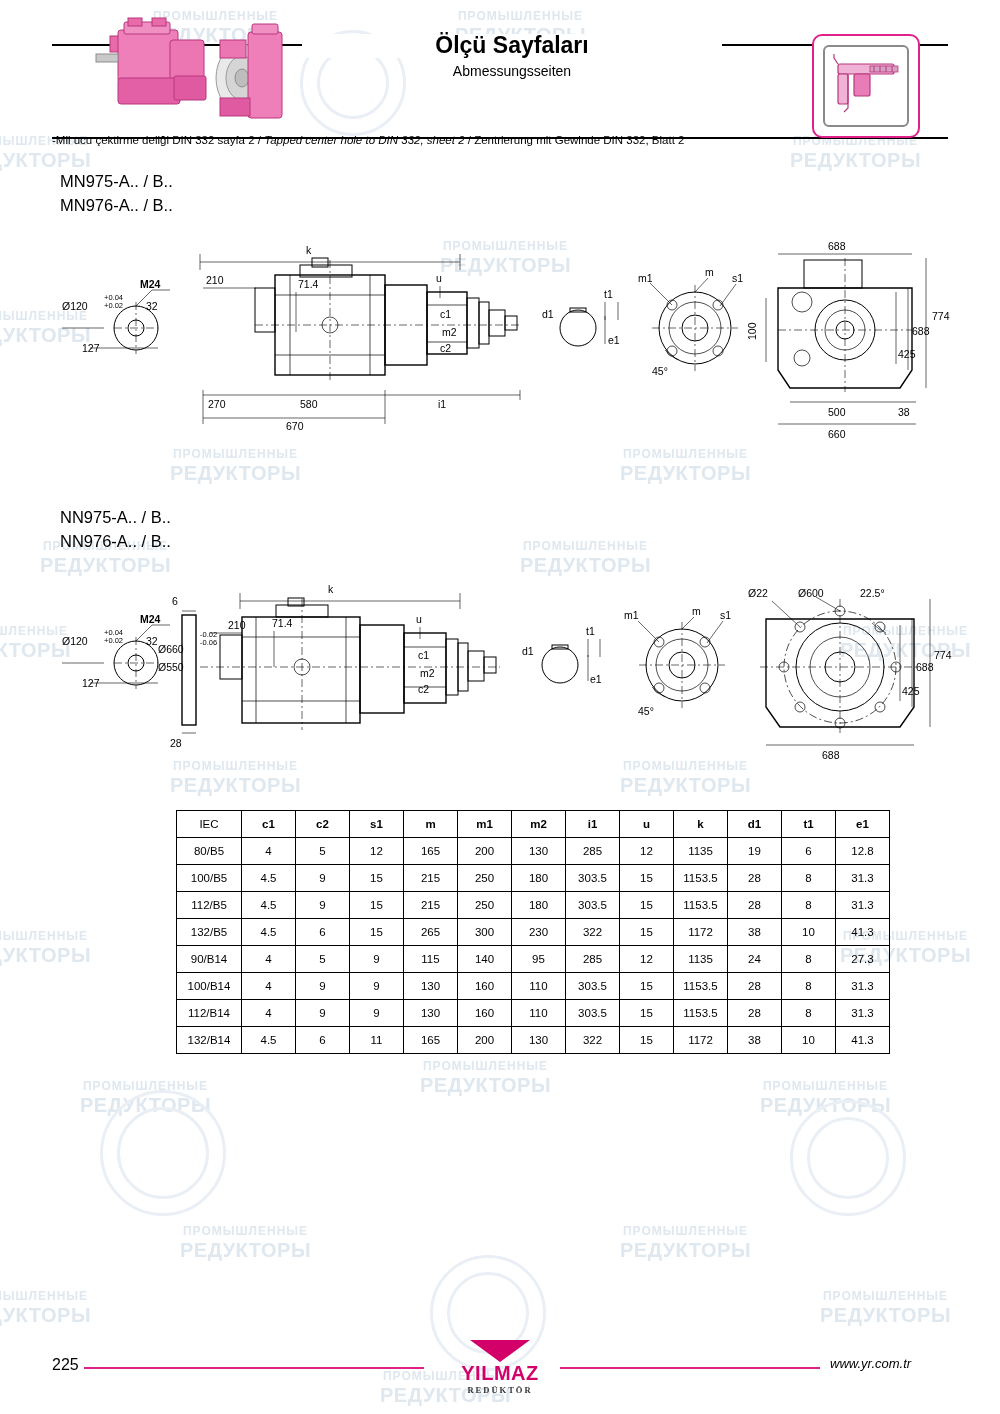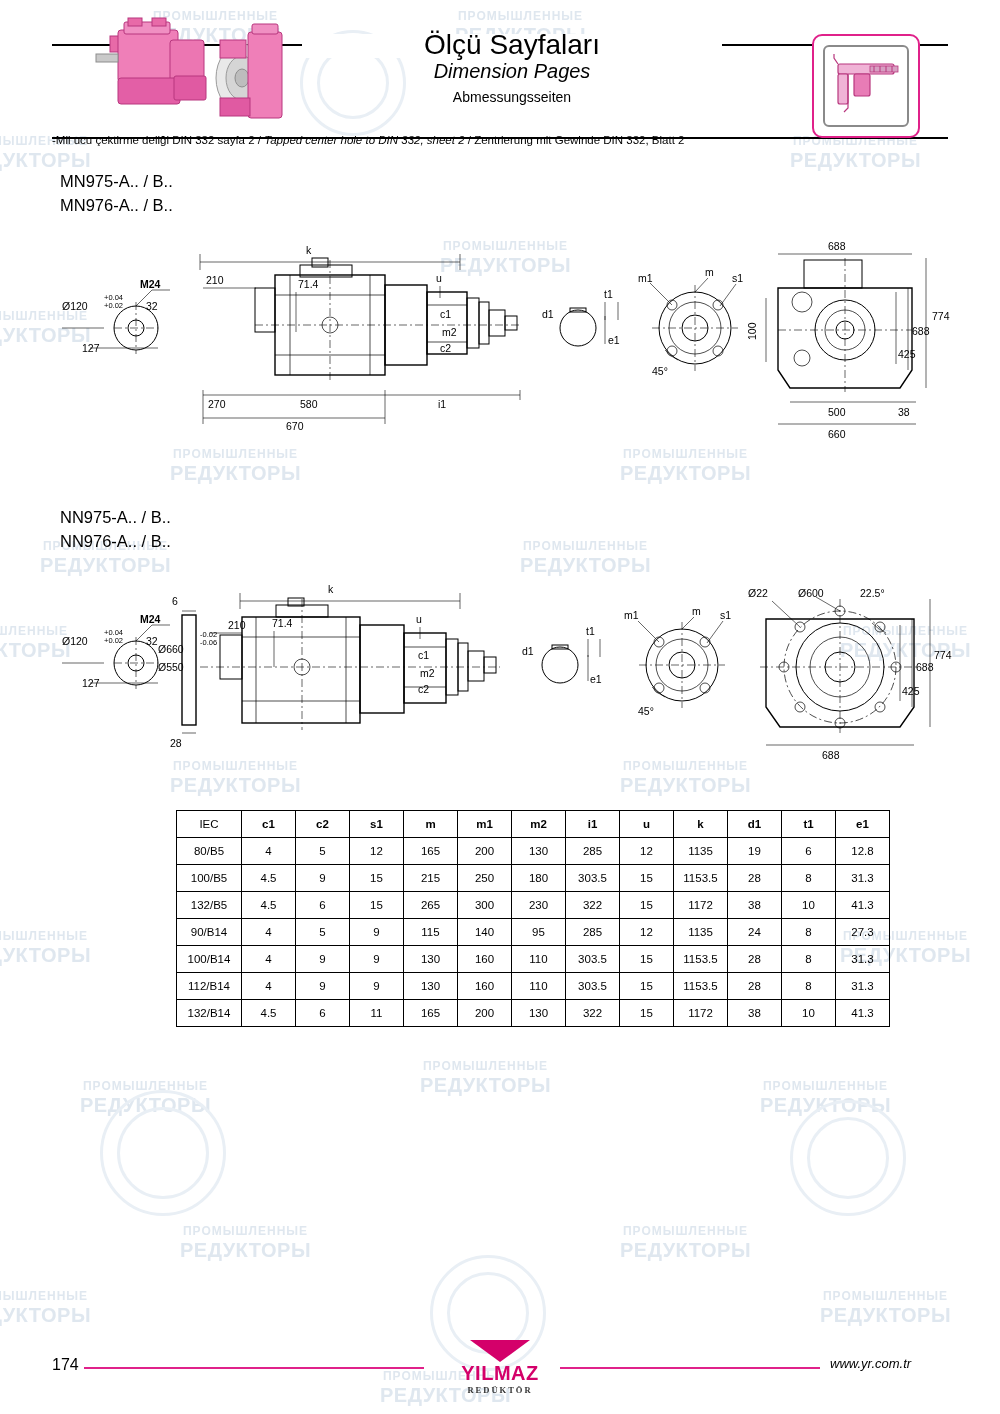--- a/index.html
+++ b/index.html
@@ -16,21 +16,21 @@
   .wm .l2{font-size:20px;}
   .wm-ring{position:absolute;border:3px solid #e9eff5;border-radius:50%;}
   .wm-ring:after{content:"";position:absolute;inset:14px;border:3px solid #e9eff5;border-radius:50%;}
 
   
   .page{position:relative;z-index:2;}
   .header{position:absolute;left:52px;top:18px;width:896px;height:105px;}
   .hdr-rule{position:absolute;left:0;top:26px;width:896px;height:2px;background:#000;}
   .hdr-rule2{position:absolute;left:0;top:119px;width:896px;height:2px;background:#000;}
   .hdr-titles{position:absolute;left:250px;top:14px;width:420px;text-align:center;background:transparent;}
-  .t1{font-size:28px;font-weight:normal;line-height:26px;}
+  .t1{font-size:23px;font-weight:bold;line-height:26px;}
   .t2{font-size:20px;font-style:italic;line-height:26px;}
   .t3{font-size:14px;line-height:26px;}
   .hdr-mask{position:absolute;left:250px;top:16px;width:420px;height:24px;background:#fff;}
 
   .photo{position:absolute;left:0px;top:0px;width:230px;height:120px;}
 
   .caliper-box{position:absolute;left:760px;top:16px;width:104px;height:100px;
     border:2px solid #e0218a;border-radius:10px;background:#fff;}
   .caliper-inner{position:absolute;inset:9px;border:2px solid #8a8a8a;border-radius:6px;}
 
@@ -178,21 +178,20 @@
 </div>
 
 <div class="page">
 
 <div class="header">
   <div class="hdr-rule"></div>
   <div class="hdr-rule2"></div>
   <div class="hdr-mask"></div>
   <div class="hdr-titles">
     <div class="t1">Ölçü Sayfaları</div>
-    <div class="t2">Dimension Pages</div>
     <div class="t3">Abmessungsseiten</div>
   </div>
 
   <div class="photo">
     <svg width="230" height="120" viewBox="0 0 230 120">
       <g>
         <rect x="58" y="18" width="10" height="16" fill="#e86aa8" stroke="#b8377e"></rect>
         <rect x="66" y="12" width="60" height="52" rx="3" fill="#ef7fb8" stroke="#b8377e"></rect>
         <rect x="72" y="4" width="46" height="12" rx="2" fill="#f08fc2" stroke="#b8377e"></rect>
         <rect x="76" y="0" width="14" height="8" fill="#e86aa8" stroke="#b8377e"></rect>
@@ -558,20 +557,35 @@
       <td>250</td>
       <td>180</td>
       <td>303.5</td>
       <td>15</td>
       <td>1153.5</td>
       <td>28</td>
       <td>8</td>
       <td>31.3</td>
     </tr>
     <tr>
+      <td class="firstcol">112/B5</td>
+      <td>4.5</td>
+      <td>9</td>
+      <td>15</td>
+      <td>215</td>
+      <td>250</td>
+      <td>180</td>
+      <td>303.5</td>
+      <td>15</td>
+      <td>1153.5</td>
+      <td>28</td>
+      <td>8</td>
+      <td>31.3</td>
+    </tr>
+    <tr>
       <td class="firstcol">132/B5</td>
       <td>4.5</td>
       <td>6</td>
       <td>15</td>
       <td>265</td>
       <td>300</td>
       <td>230</td>
       <td>322</td>
       <td>15</td>
       <td>1172</td>
@@ -637,21 +651,21 @@
       <td>1172</td>
       <td>38</td>
       <td>10</td>
       <td>41.3</td>
     </tr>
   </tbody>
 </table>
 
 <div class="footer-rule"></div>
 <div class="footer-rule-r"></div>
-<div class="pageno">174</div>
+<div class="pageno">225</div>
 <div class="site">www.yr.com.tr</div>
 <div class="logo">
   <div class="tri"></div>
   <div class="nm">YILMAZ</div>
   <div class="sb">REDÜKTÖR</div>
 </div>
 
 </div>
 
 </body></html>

